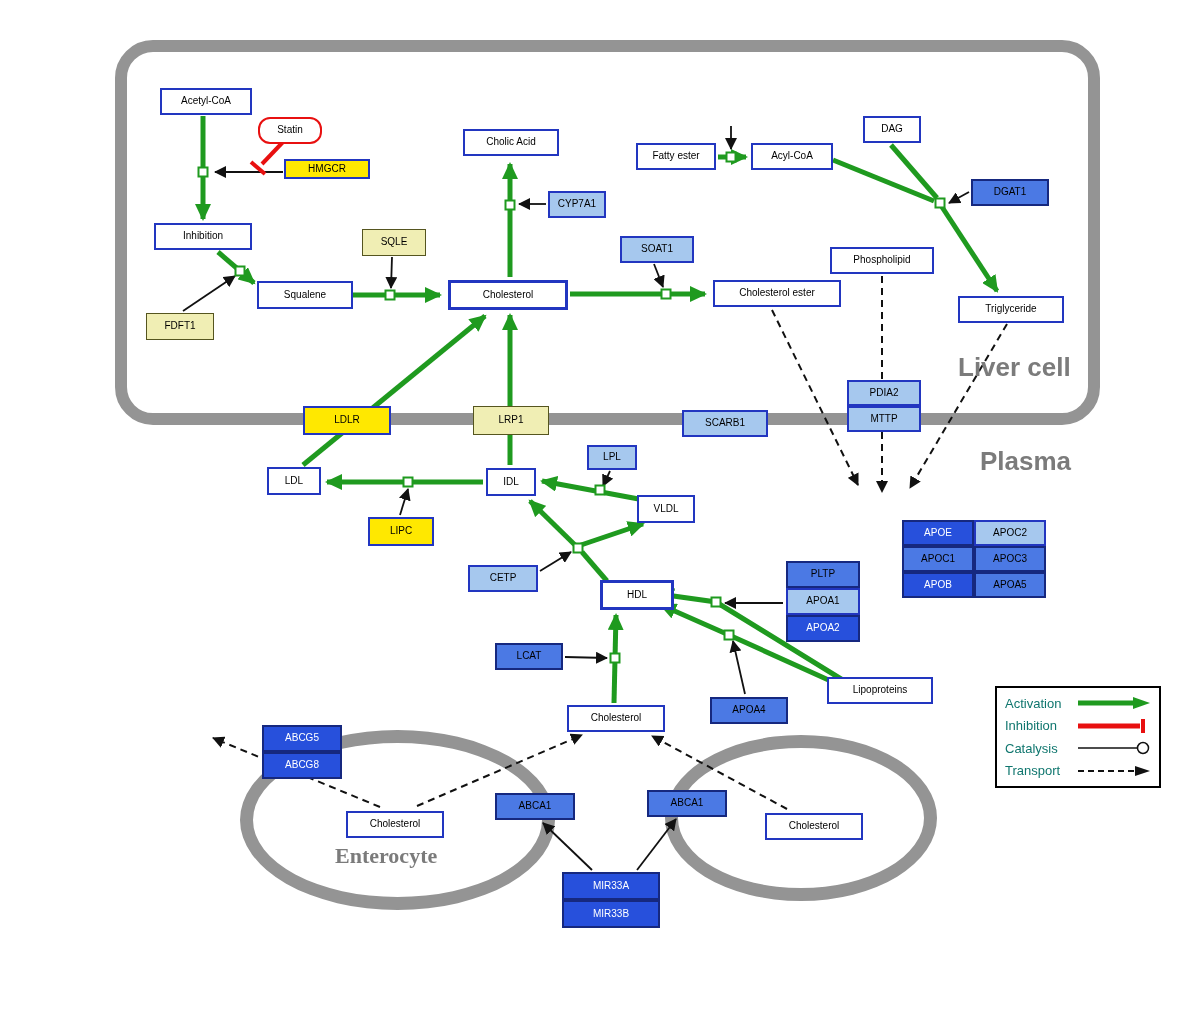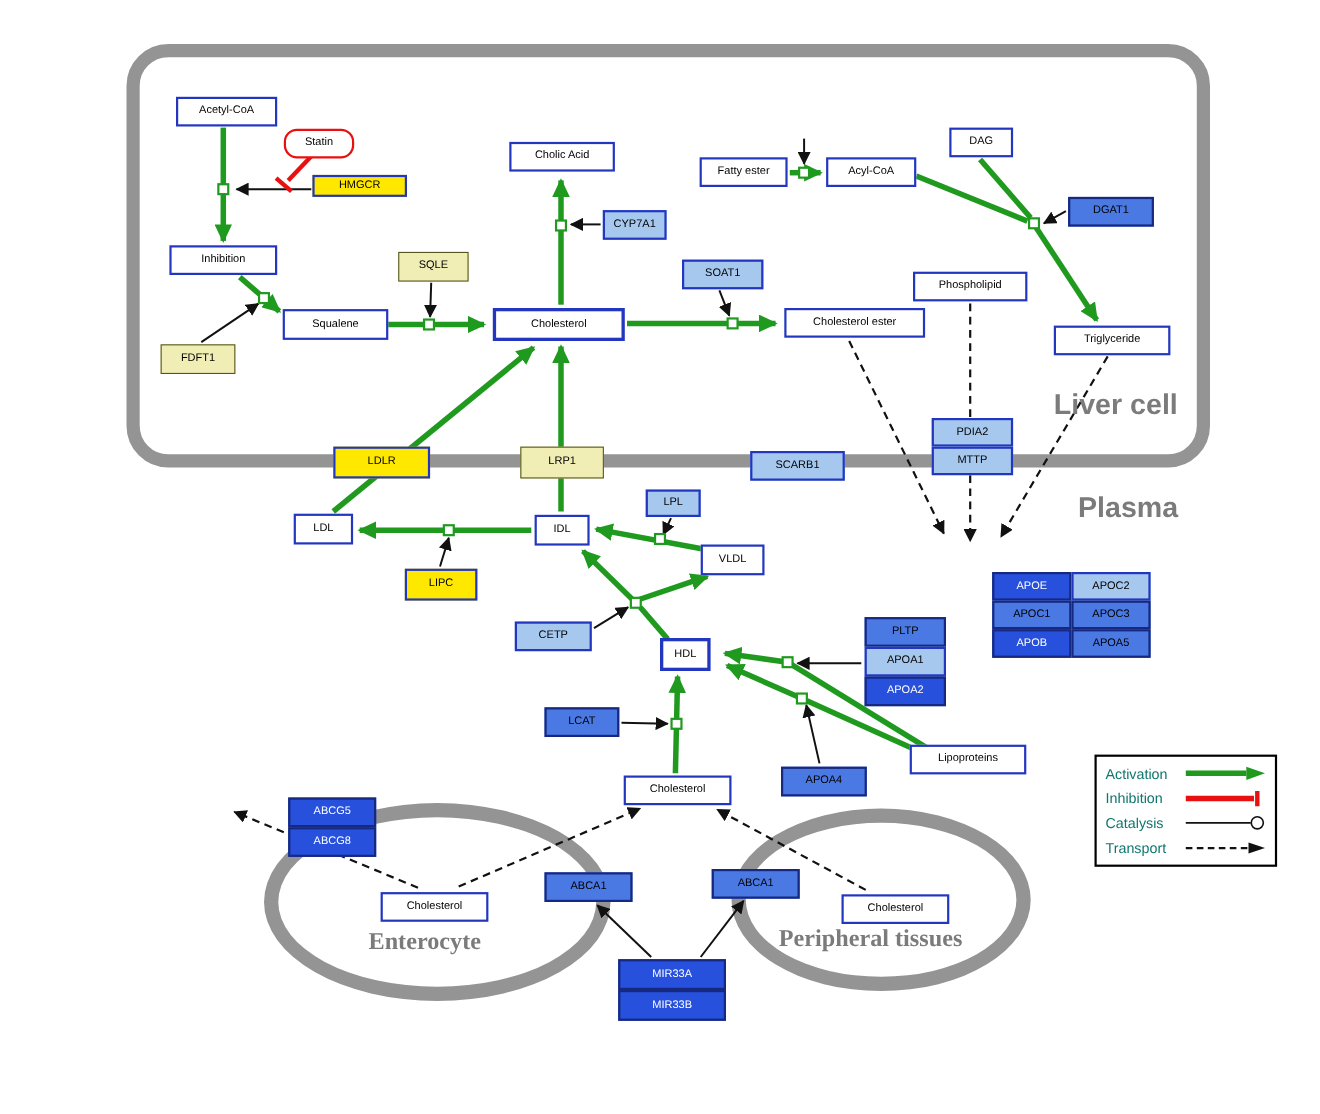--- a/index.html
+++ b/index.html
@@ -117,21 +117,20 @@
       <rect class="rxn" x="573.5" y="543.5" width="9" height="9"></rect>
       <rect class="rxn" x="610.5" y="653.5" width="9" height="9"></rect>
       <rect class="rxn" x="711.5" y="597.5" width="9" height="9"></rect>
       <rect class="rxn" x="724.5" y="630.5" width="9" height="9"></rect>
     </g>
   </svg>
 
   <div class="region-label rl-26" style="left:958px;top:352px;">Liver cell</div>
   <div class="region-label rl-26" style="left:966px;top:446px;margin-left:14px;">Plasma</div>
   <div class="region-label rl-22" style="left:335px;top:843px;">Enterocyte</div>
-  <div class="region-label rl-22" style="left:708px;top:840px;">Peripheral tissues</div>
 
   <div class="node" style="left:160px;top:88px;width:92px;height:27px">Acetyl-CoA</div>
   <div class="node drug" style="left:258px;top:117px;width:64px;height:27px">Statin</div>
   <div class="node yellow" style="left:284px;top:159px;width:86px;height:20px">HMGCR</div>
   <div class="node" style="left:154px;top:223px;width:98px;height:27px">Inhibition</div>
   <div class="node pale" style="left:362px;top:229px;width:64px;height:27px">SQLE</div>
   <div class="node" style="left:257px;top:281px;width:96px;height:28px">Squalene</div>
   <div class="node pale" style="left:146px;top:313px;width:68px;height:27px">FDFT1</div>
   <div class="node thick" style="left:448px;top:280px;width:120px;height:30px">Cholesterol</div>
   <div class="node" style="left:463px;top:129px;width:96px;height:27px">Cholic Acid</div>
@@ -150,21 +149,21 @@
   <div class="node yellow" style="left:303px;top:406px;width:88px;height:29px">LDLR</div>
   <div class="node pale" style="left:473px;top:406px;width:76px;height:29px">LRP1</div>
   <div class="node light" style="left:682px;top:410px;width:86px;height:27px">SCARB1</div>
 
   <div class="node" style="left:267px;top:467px;width:54px;height:28px">LDL</div>
   <div class="node" style="left:486px;top:468px;width:50px;height:28px">IDL</div>
   <div class="node light" style="left:587px;top:445px;width:50px;height:25px">LPL</div>
   <div class="node" style="left:637px;top:495px;width:58px;height:28px">VLDL</div>
   <div class="node yellow" style="left:368px;top:517px;width:66px;height:29px">LIPC</div>
   <div class="node light" style="left:468px;top:565px;width:70px;height:27px">CETP</div>
-  <div class="node thick" style="left:600px;top:580px;width:46px;height:30px">HDL</div>
+  <div class="node thick" style="left:600px;top:580px;width:74px;height:30px">HDL</div>
   <div class="node mid" style="left:495px;top:643px;width:68px;height:27px">LCAT</div>
   <div class="node mid" style="left:786px;top:561px;width:74px;height:27px">PLTP</div>
   <div class="node light" style="left:786px;top:588px;width:74px;height:27px">APOA1</div>
   <div class="node dark" style="left:786px;top:615px;width:74px;height:27px">APOA2</div>
   <div class="node mid" style="left:710px;top:697px;width:78px;height:27px">APOA4</div>
   <div class="node" style="left:827px;top:677px;width:106px;height:27px">Lipoproteins</div>
 
   <div class="node dark" style="left:902px;top:520px;width:72px;height:26px">APOE</div>
   <div class="node light" style="left:974px;top:520px;width:72px;height:26px">APOC2</div>
   <div class="node mid" style="left:902px;top:546px;width:72px;height:26px">APOC1</div>

